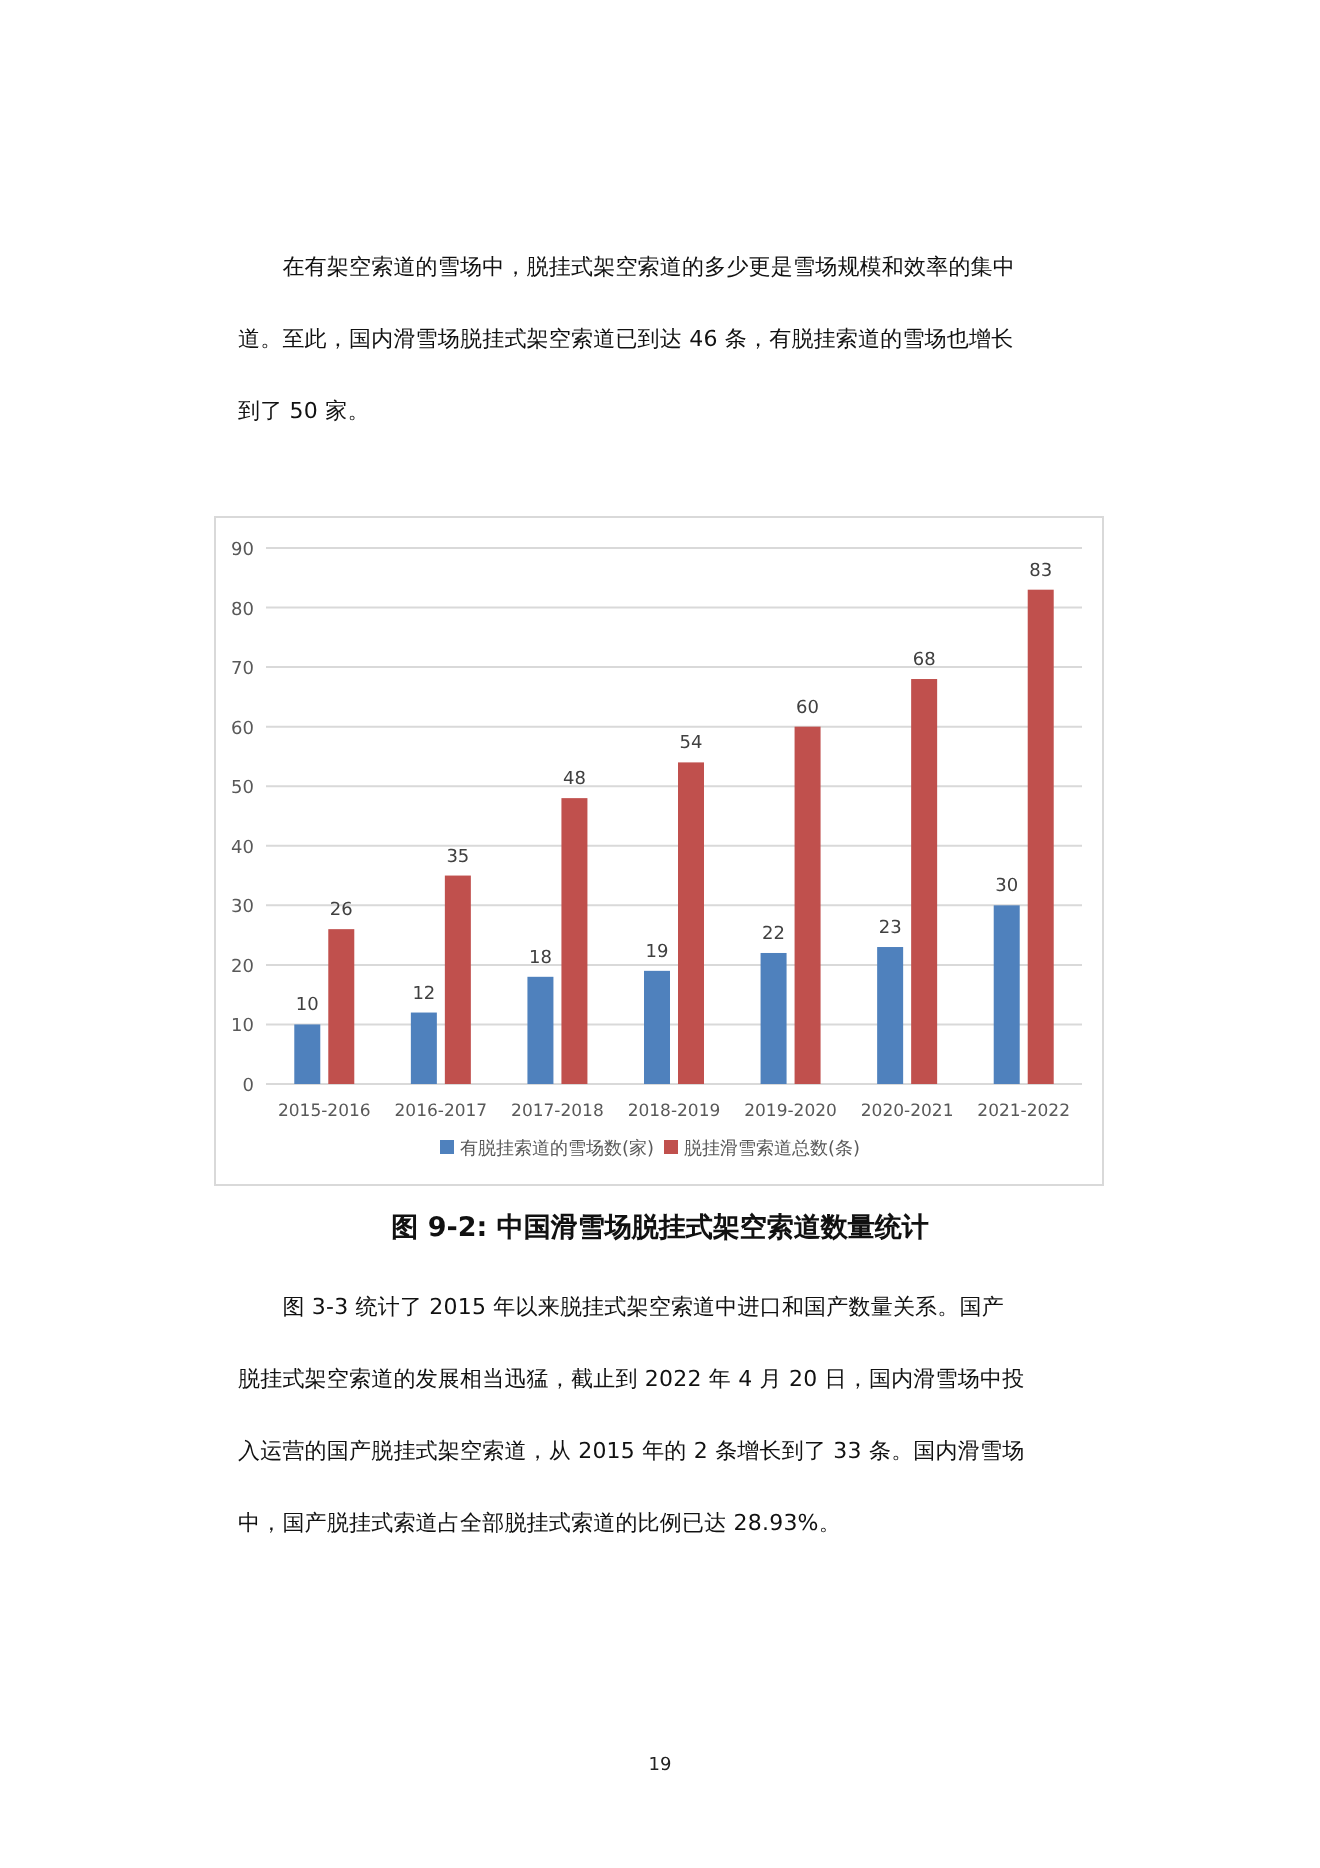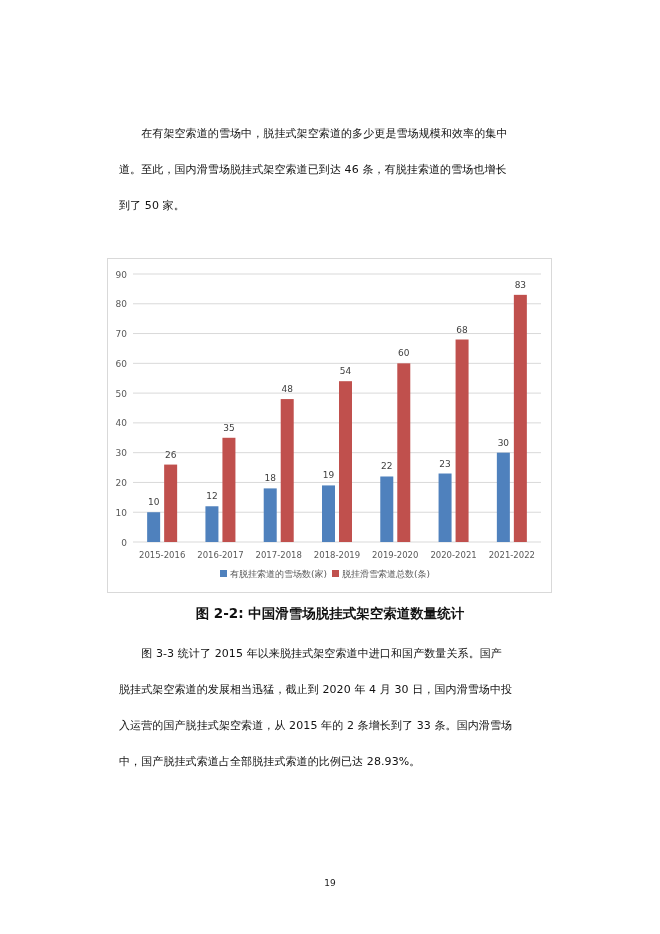--- a/index.html
+++ b/index.html
@@ -79,22 +79,22 @@
       <rect x="405.85714285714283" y="35.844444444444434" width="13" height="247.15555555555557" fill="#c0504d"></rect>
       <text x="412.35714285714283" y="28.844444444444434" text-anchor="middle" font-size="9" fill="#404040">83</text>
       <text x="403.85714285714283" y="299" text-anchor="middle" font-size="8.5" fill="#595959">2021-2022</text>
       <rect x="112" y="311" width="7" height="7" fill="#4f81bd"></rect>
       <text x="122" y="318" font-size="9" fill="#595959">有脱挂索道的雪场数(家)</text>
       <rect x="224" y="311" width="7" height="7" fill="#c0504d"></rect>
       <text x="234" y="318" font-size="9" fill="#595959">脱挂滑雪索道总数(条)</text>
     </svg>
 </div>
 
-<div class="caption">图 2-2: 中国滑雪场脱挂式架空索道数量统计</div>
+<div class="caption">图 9-2: 中国滑雪场脱挂式架空索道数量统计</div>
 
 <div class="para" id="p2">
   <span class="line">　　图 3-3 统计了 2015 年以来脱挂式架空索道中进口和国产数量关系。国产</span>
-  <span class="line">脱挂式架空索道的发展相当迅猛，截止到 2020 年 4 月 30 日，国内滑雪场中投</span>
+  <span class="line">脱挂式架空索道的发展相当迅猛，截止到 2022 年 4 月 20 日，国内滑雪场中投</span>
   <span class="line">入运营的国产脱挂式架空索道，从 2015 年的 2 条增长到了 33 条。国内滑雪场</span>
   <span class="line">中，国产脱挂式索道占全部脱挂式索道的比例已达 28.93%。</span>
 </div>
 
 <div class="page-num">19</div>
 
 </body></html>

